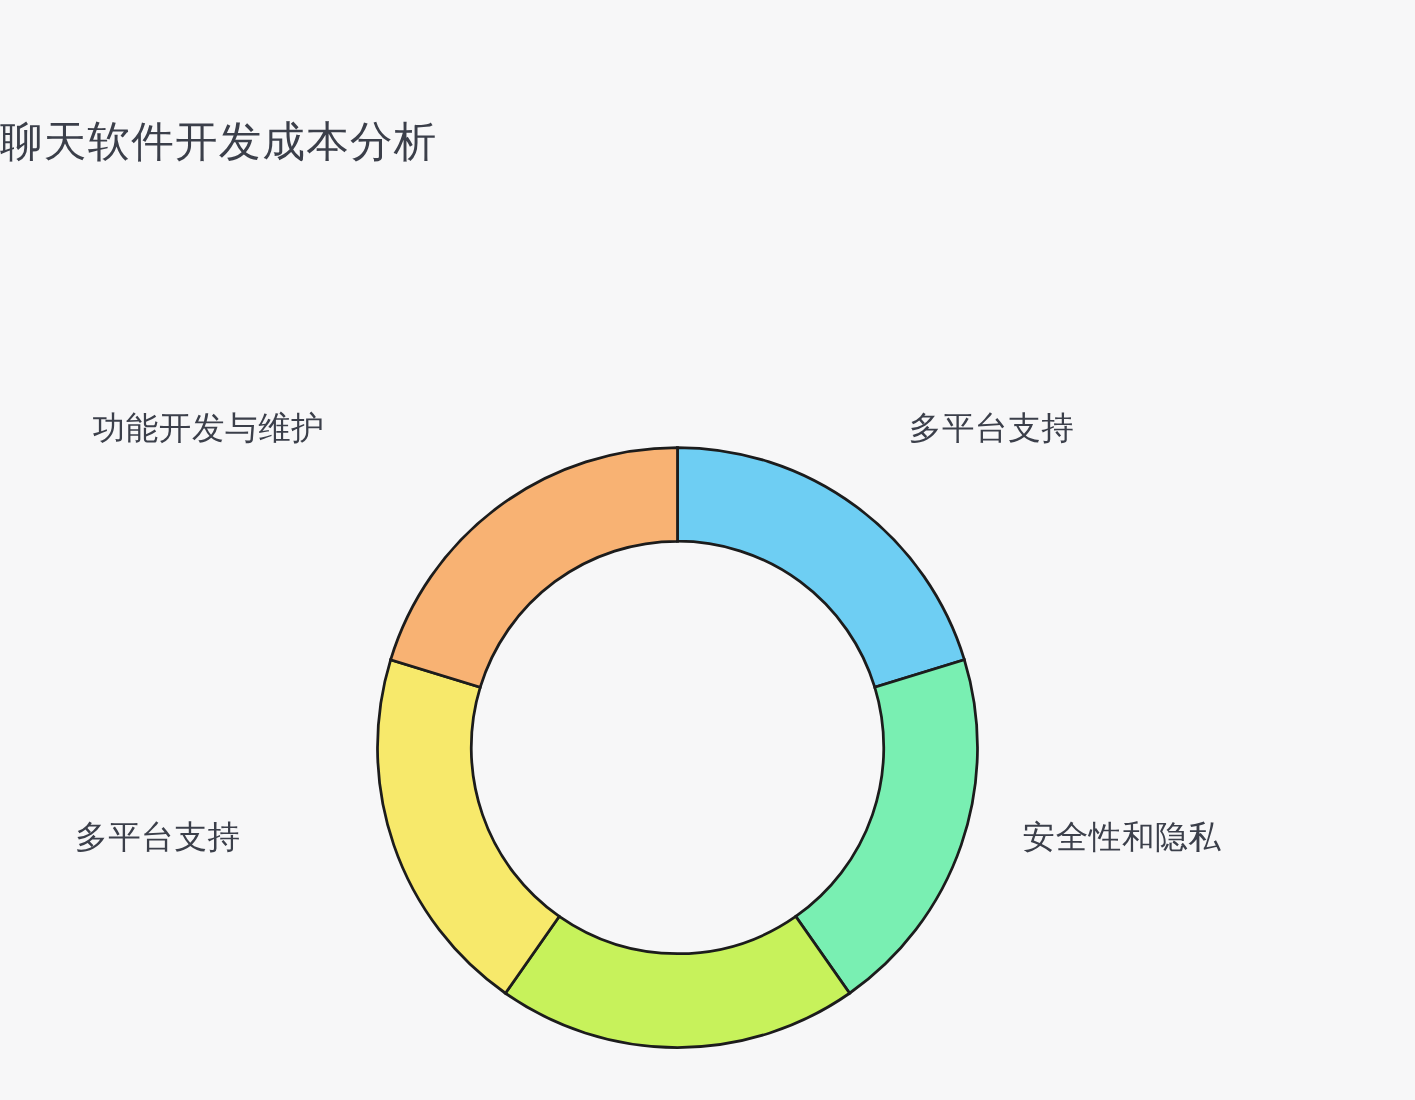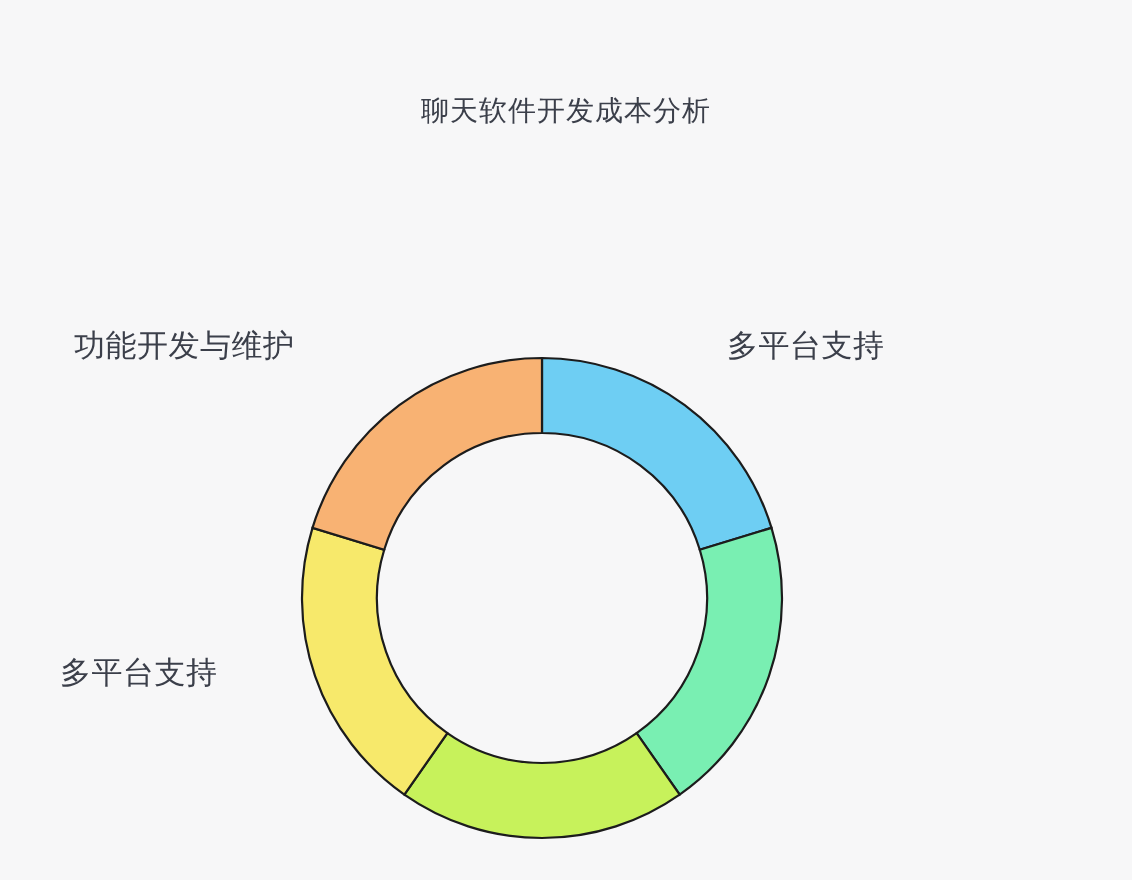--- a/index.html
+++ b/index.html
@@ -19,22 +19,22 @@
   #chart-figure {
     position: absolute;
     inset: 0;
   }
 
   #chart-title {
     position: absolute;
     left: 0;
     right: 0;
     top: 94px;
-    text-align: center;
-    font-size: 28px;
+    text-align: left;
+    font-size: 34px;
     line-height: 1.2;
     letter-spacing: 1px;
     color: #3b3f4a;
     white-space: nowrap;
   }
 
   #donut-wrap {
     position: absolute;
     left: 302px;
     top: 358px;
@@ -50,21 +50,21 @@
   }
 
   .slice-path {
     stroke: #1c1c1c;
     stroke-width: 2.2;
     stroke-linejoin: miter;
   }
 
   .slice-label {
     position: absolute;
-    font-size: 31px;
+    font-size: 26px;
     line-height: 1.2;
     color: #3b3f4a;
     white-space: nowrap;
     letter-spacing: 0.5px;
   }
 
   #label-fn   { left: 74px;  top: 327px; }
   #label-srv  { left: 727px; top: 327px; }
   #label-plat { left: 60px;  top: 654px; }
   #label-sec  { left: 818px; top: 654px; }
@@ -87,14 +87,15 @@
         </g>
     </svg>
   </div>
 
   <div class="slice-label" id="label-fn">功能开发与维护</div>
 
   <div class="slice-label" id="label-srv">多平台支持</div>
 
   <div class="slice-label" id="label-plat">多平台支持</div>
 
+  <div class="slice-label" id="label-sec">安全性和隐私</div>
 
 </div>
 
 </body></html>

